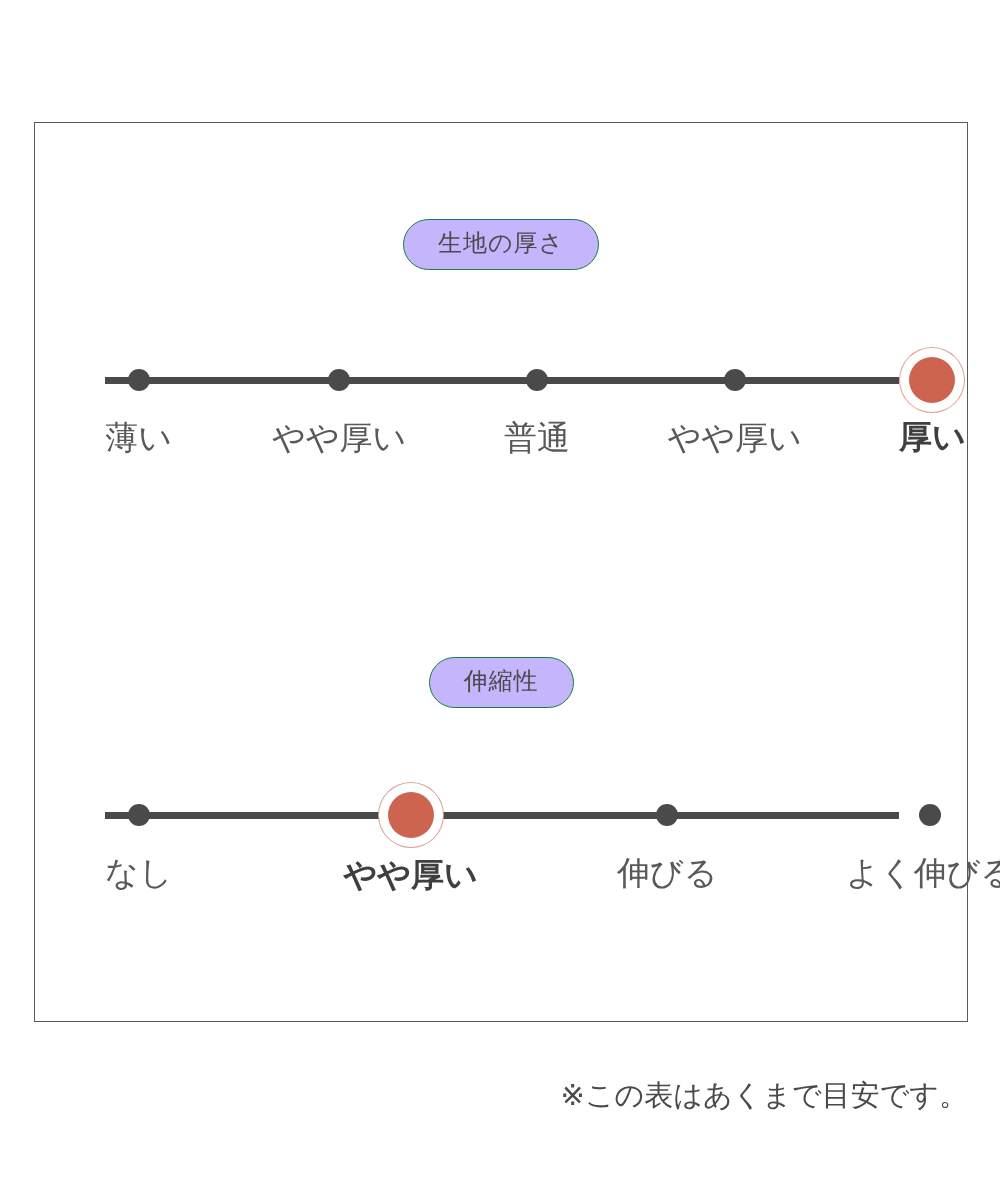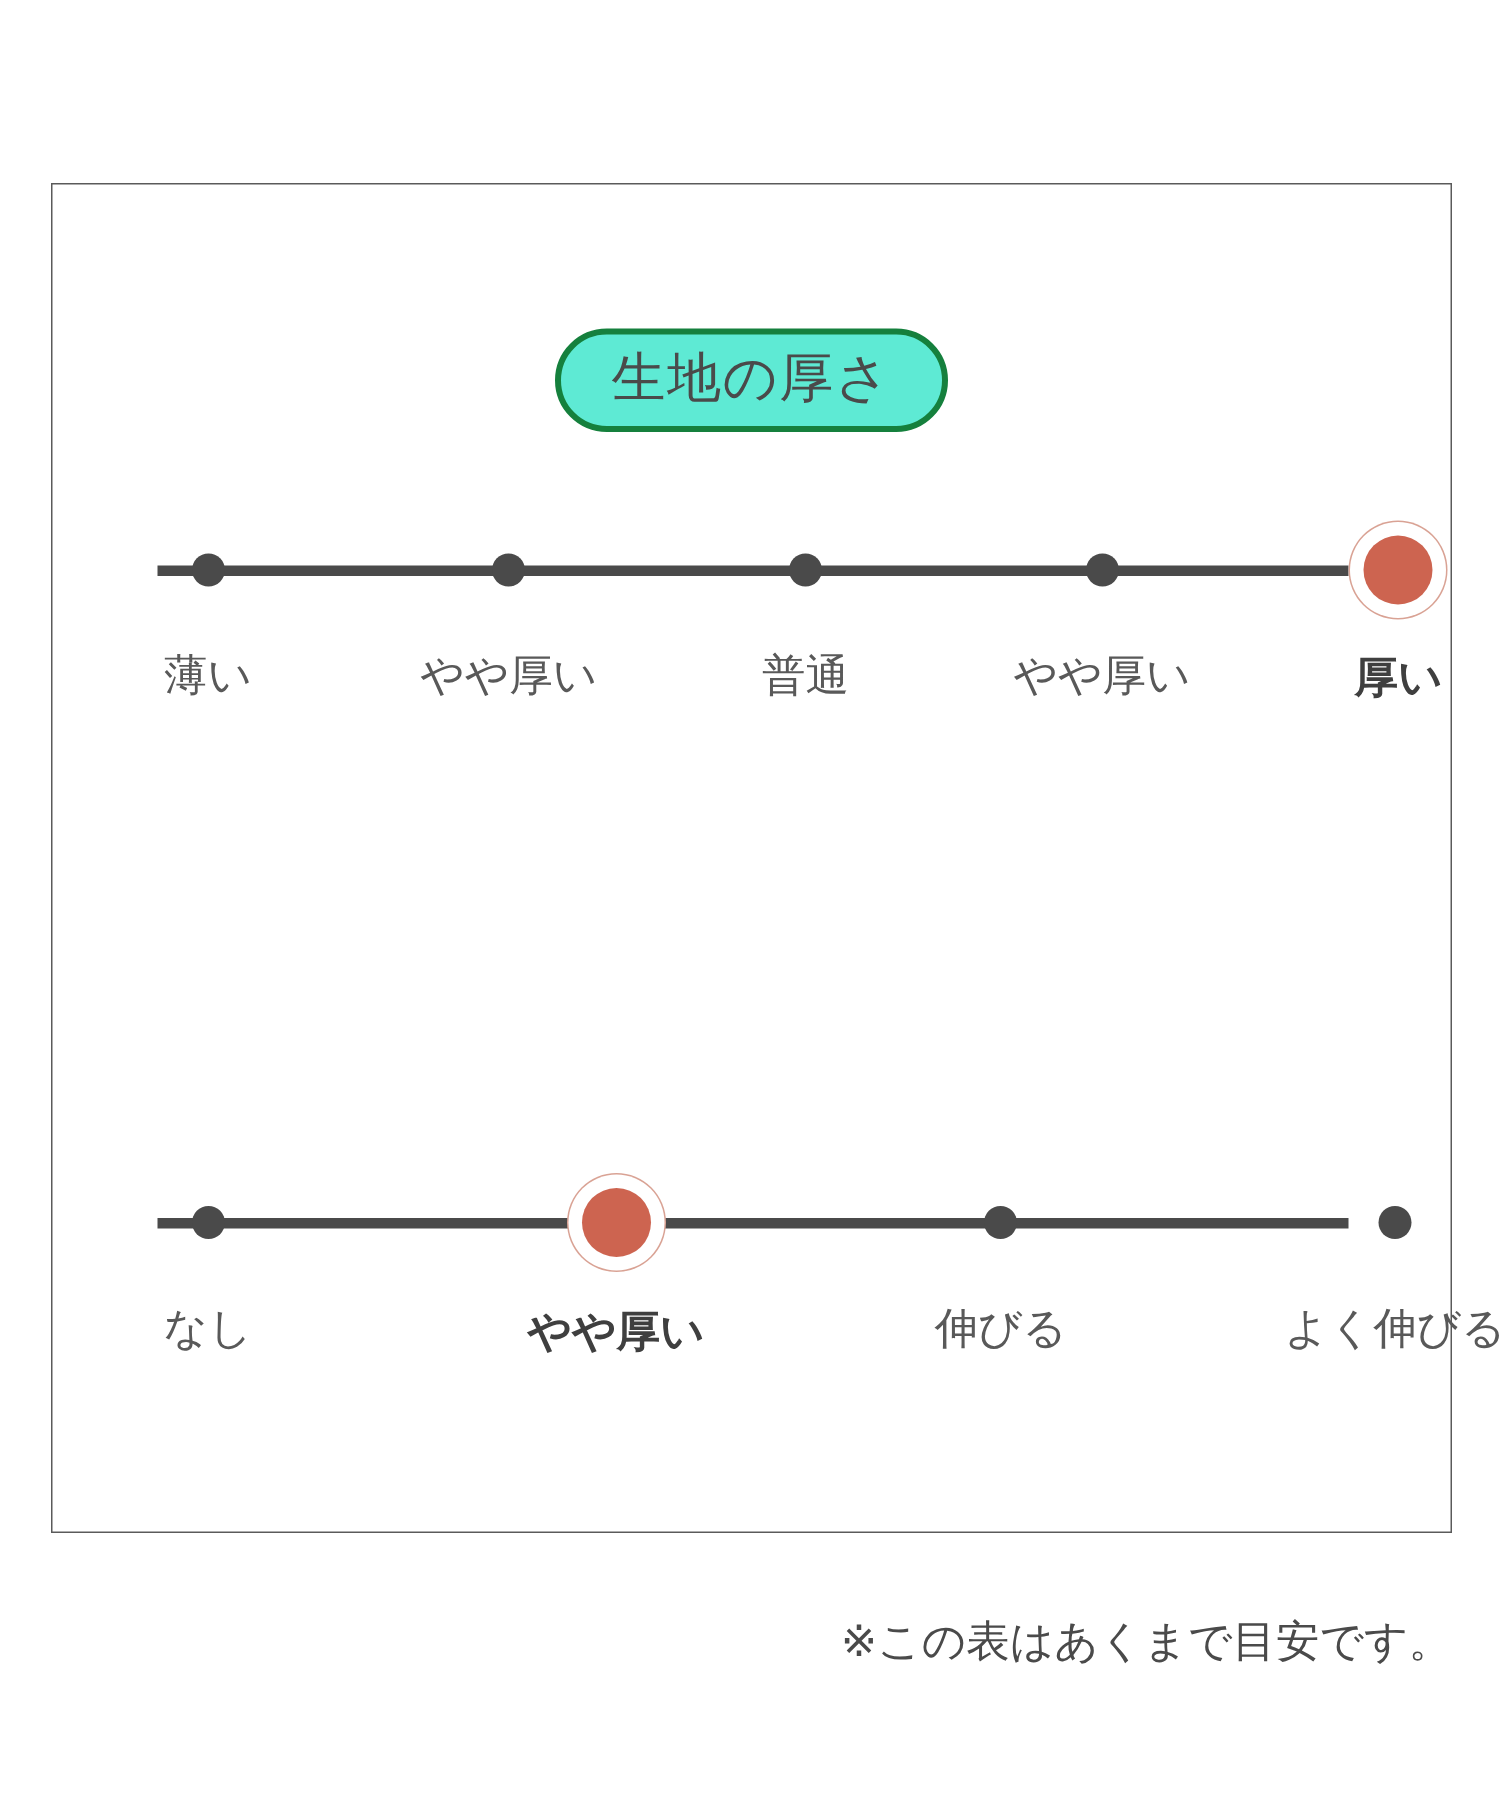--- a/index.html
+++ b/index.html
@@ -29,29 +29,29 @@
 
   
   .badge-row {
     position: absolute;
     left: 0;
     width: 100%;
     display: flex;
     justify-content: center;
   }
   .badge {
-    border: 4px solid #15803d;
+    border: 1px solid #15803d;
     border-radius: 999px;
     padding: 11px 34px 14px;
-    font-size: 36px;
+    font-size: 24px;
     line-height: 1;
     color: #4a4a4a;
     letter-spacing: 1px;
     white-space: nowrap;
-    background: #5eead4;
+    background: #c4b5fd;
   }
 
   
   .scale {
     position: absolute;
     left: 70px;
     width: 794px;
     height: 0;
   }
   .scale-track {
@@ -78,25 +78,24 @@
     width: 46px;
     height: 46px;
     background: #cd6450;
     box-shadow: 0 0 0 9px #ffffff, 0 0 0 10px #d9a294;
   }
   .stop-label {
     position: absolute;
     top: 52px;
     left: 50%;
     transform: translateX(-50%);
-    font-size: 29px;
+    font-size: 33px;
     line-height: 1;
     white-space: nowrap;
     color: #595959;
-    margin-top: 16px;
   }
   .stop.active .stop-label {
     top: 66px;
     font-weight: bold;
     color: #3f3f3f;
   }
 
   
   .footnote {
     position: absolute;
@@ -140,20 +139,23 @@
       <div class="dot"></div>
       <div class="stop-label">やや厚い</div>
     </div>
 
     <div class="stop active" style="left:104.2%;font-family:Liberation Mono, monospace;">
       <div class="dot"></div>
       <div class="stop-label">厚い</div>
     </div>
   </div>
 
+  <div class="badge-row" style="top:534px;">
+    <div class="badge">伸縮性</div>
+  </div>
 
   <div class="scale" style="top:692px;">
     <div class="scale-track"></div>
 
     <div class="stop" style="left:4.25%;">
       <div class="dot"></div>
       <div class="stop-label">なし</div>
     </div>
 
     <div class="stop active" style="left:38.5%;">

